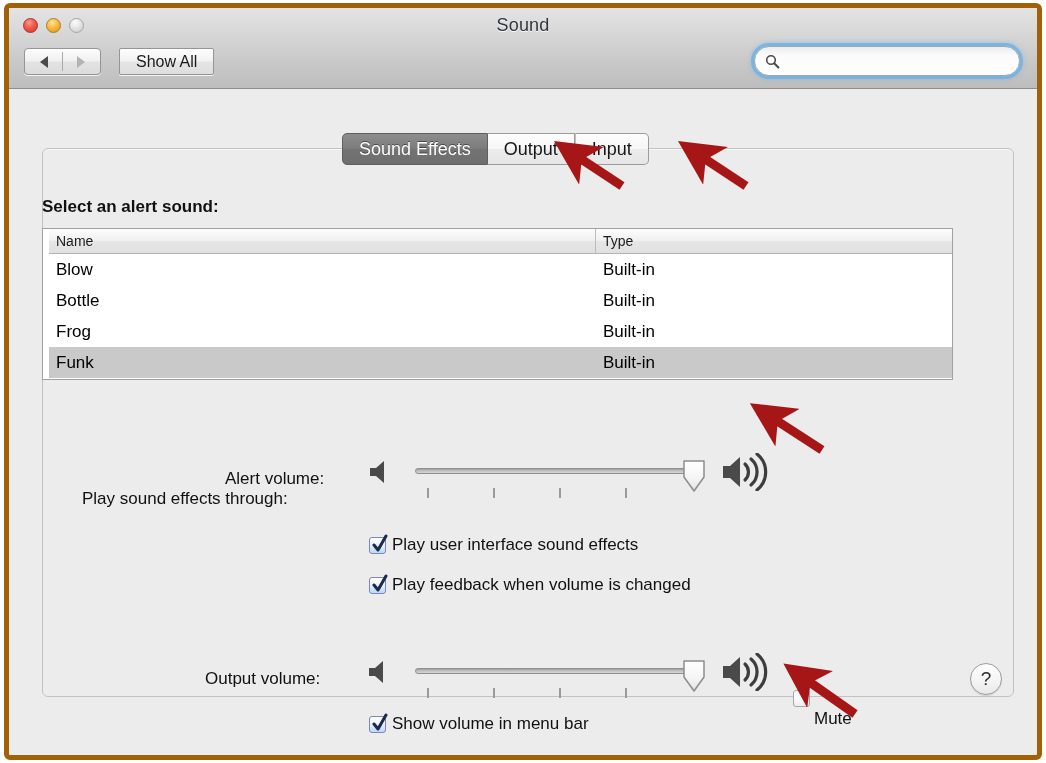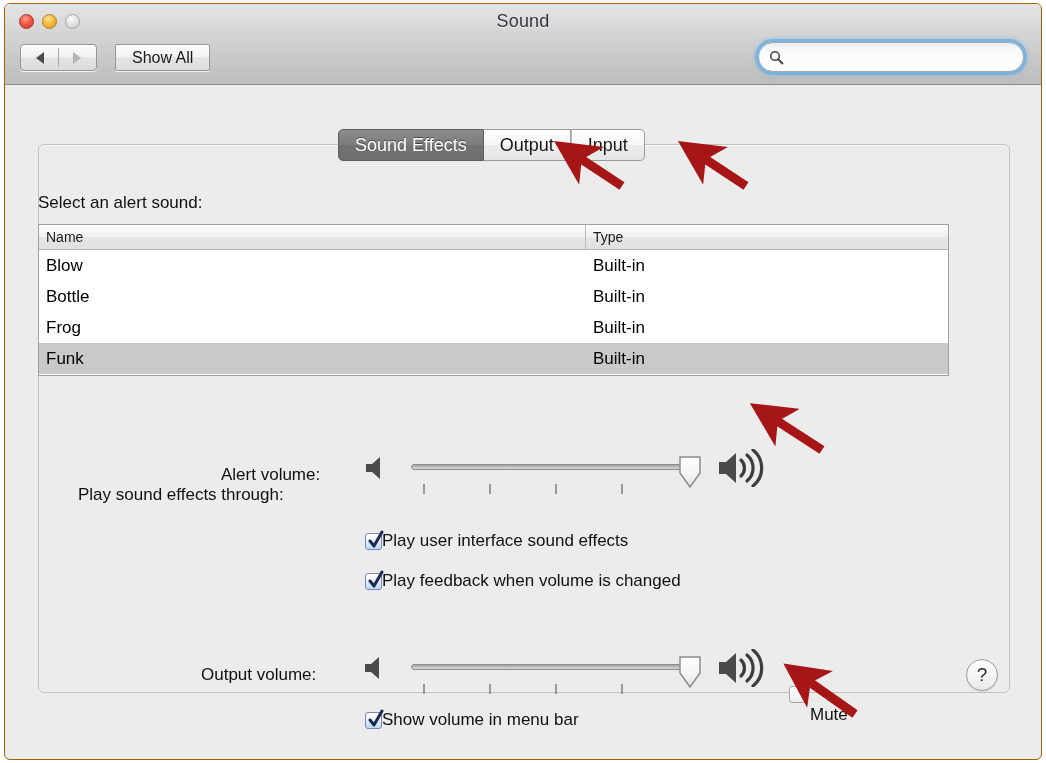--- a/index.html
+++ b/index.html
@@ -12,21 +12,21 @@
     font-family: "Liberation Sans", sans-serif;
     -webkit-font-smoothing: antialiased;
     overflow: hidden;
   }
 
   
   .window {
     position: absolute;
     left: 4px; top: 3px;
     width: 1038px; height: 757px;
-    border: 1px solid #a16207;
+    border: 5px solid #a16207;
     border-radius: 6px;
     background: #ececec;
     box-sizing: border-box;
     overflow: hidden;
   }
 
   
   .titlebar {
     position: absolute; left: 0; top: 0;
     width: 100%; height: 81px;
@@ -174,30 +174,31 @@
     width: 972px; height: 549px;
     border: 1px solid #c2c2c2;
     border-radius: 6px;
     background: #ececec;
     box-sizing: border-box;
     box-shadow: inset 0 1px 0 #f8f8f8;
   }
 
   .section-label {
     position: absolute; left: 33px; top: 108px;
-    font-size: 17px; font-weight: normal; color: #111;
+    font-size: 17px; font-weight: bold; color: #111;
   }
 
   
   .table {
     position: absolute; left: 33px; top: 139px;
     width: 911px; height: 152px;
     border: 1px solid #a0a0a0;
     background: #ffffff;
     box-sizing: border-box;
+    padding-left: 6px;
   }
   .thead {
     display: flex; height: 25px;
     background: linear-gradient(to bottom, #fcfcfc 0%, #f0f0f0 50%, #e6e6e6 51%, #e0e0e0 100%);
     border-bottom: 1px solid #b4b4b4;
     box-sizing: border-box;
   }
   .th {
     font-size: 14px; color: #1b1b1b;
     display: flex; align-items: center;
@@ -300,20 +301,21 @@
   .cbox.off {
     border: 1px solid #a7a7a7;
     background: linear-gradient(to bottom, #ffffff 0%, #fbfbfb 45%, #ededed 100%);
     box-shadow: inset 0 1px 0 rgba(255,255,255,0.9);
   }
   .cbox.on .chk {
     position: absolute; left: 1px; top: -4px;
     width: 17px; height: 20px;
   }
   .cblabel {
+    margin-left: 6px;
     font-size: 17px; color: #111;
     white-space: nowrap;
   }
 
   
   .helpbtn {
     position: absolute; left: 961px; top: 574px;
     width: 32px; height: 32px;
     border-radius: 50%;
     border: 1px solid #9c9c9c;

